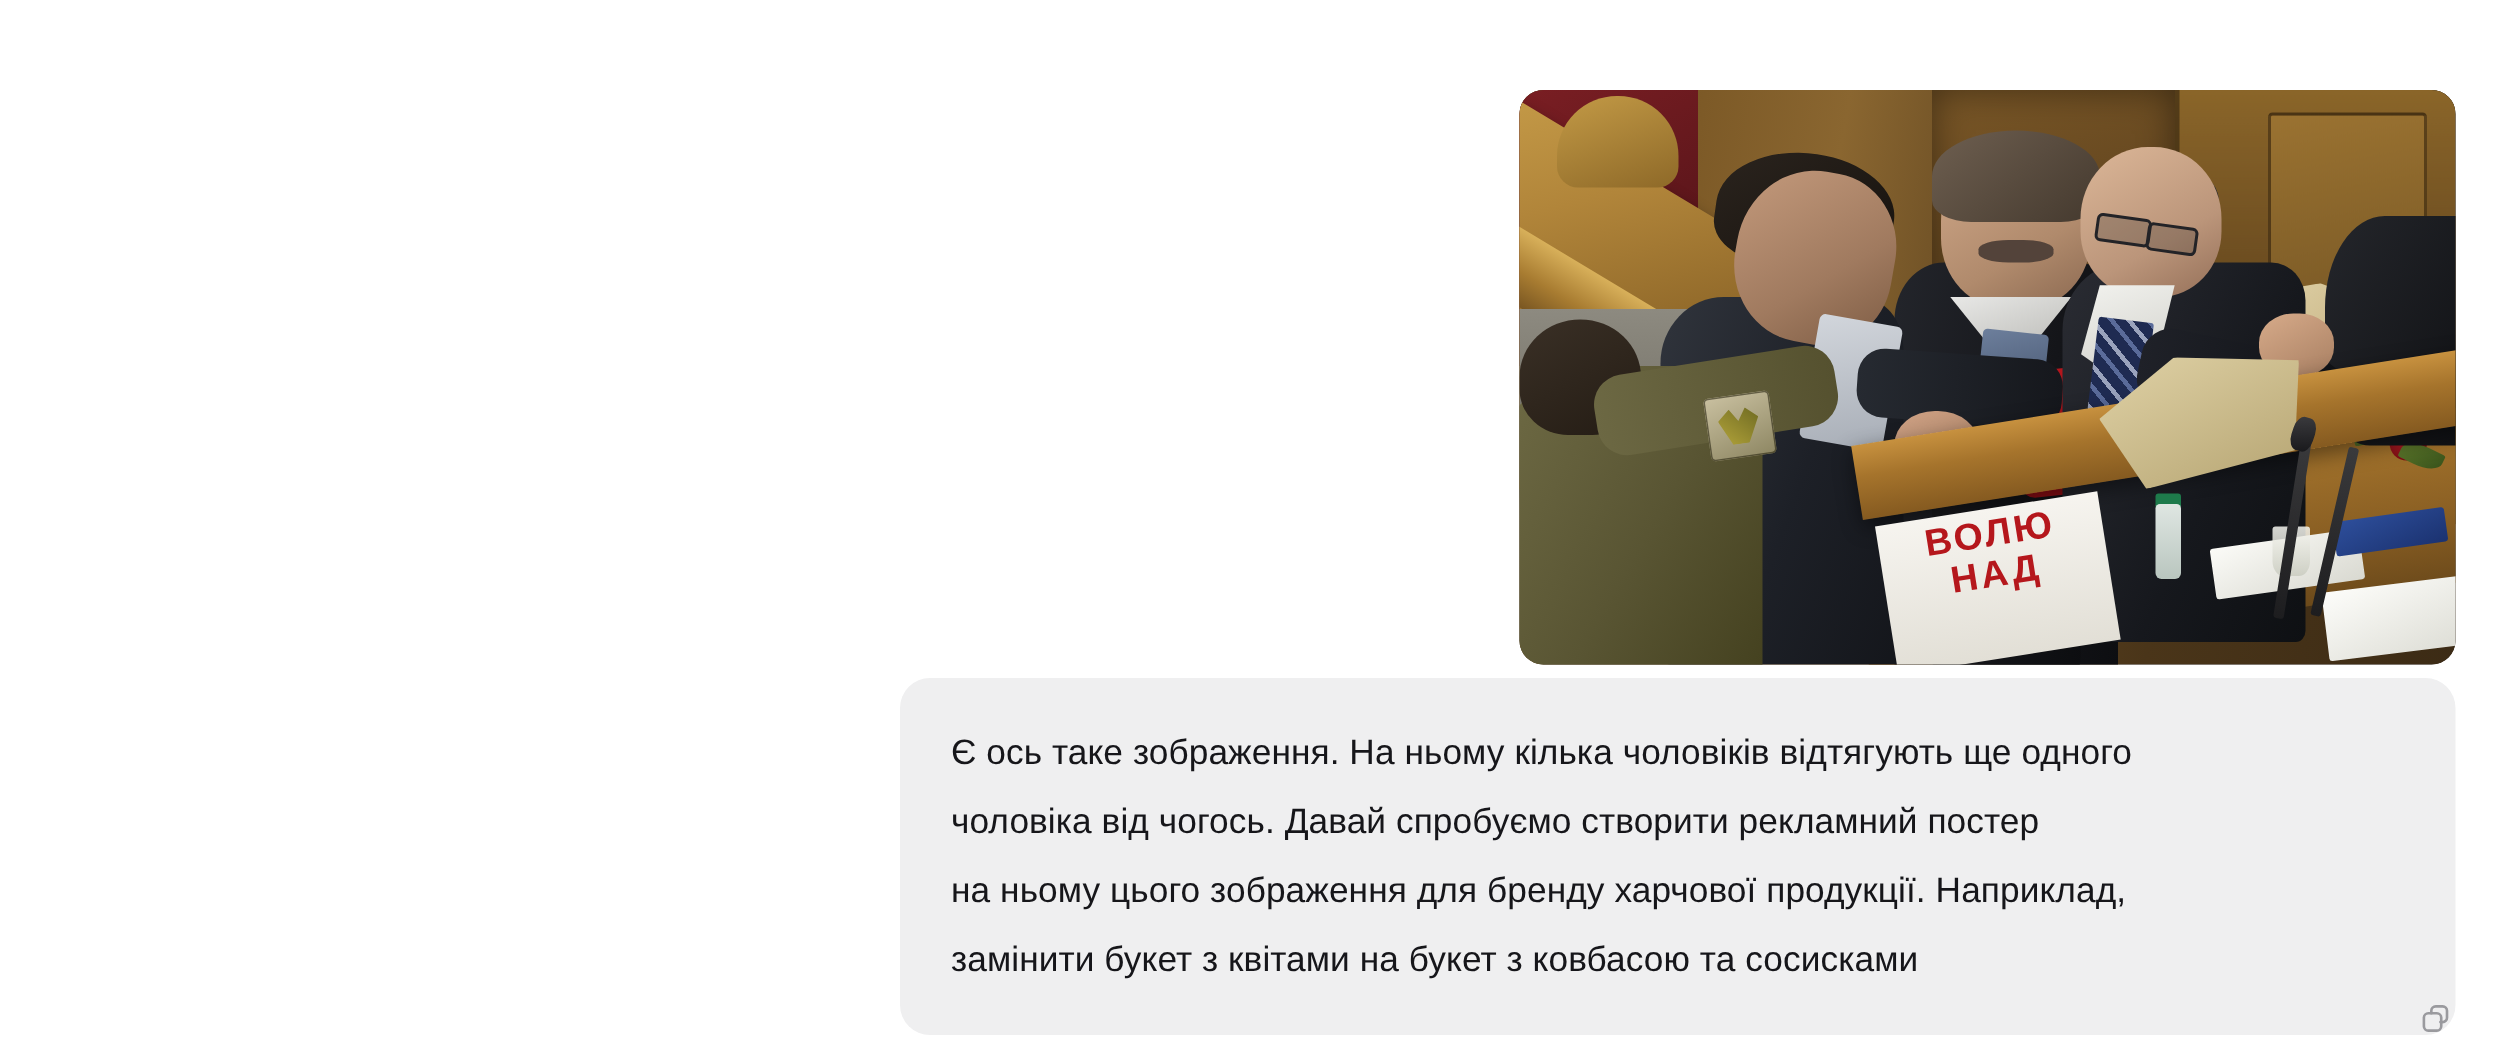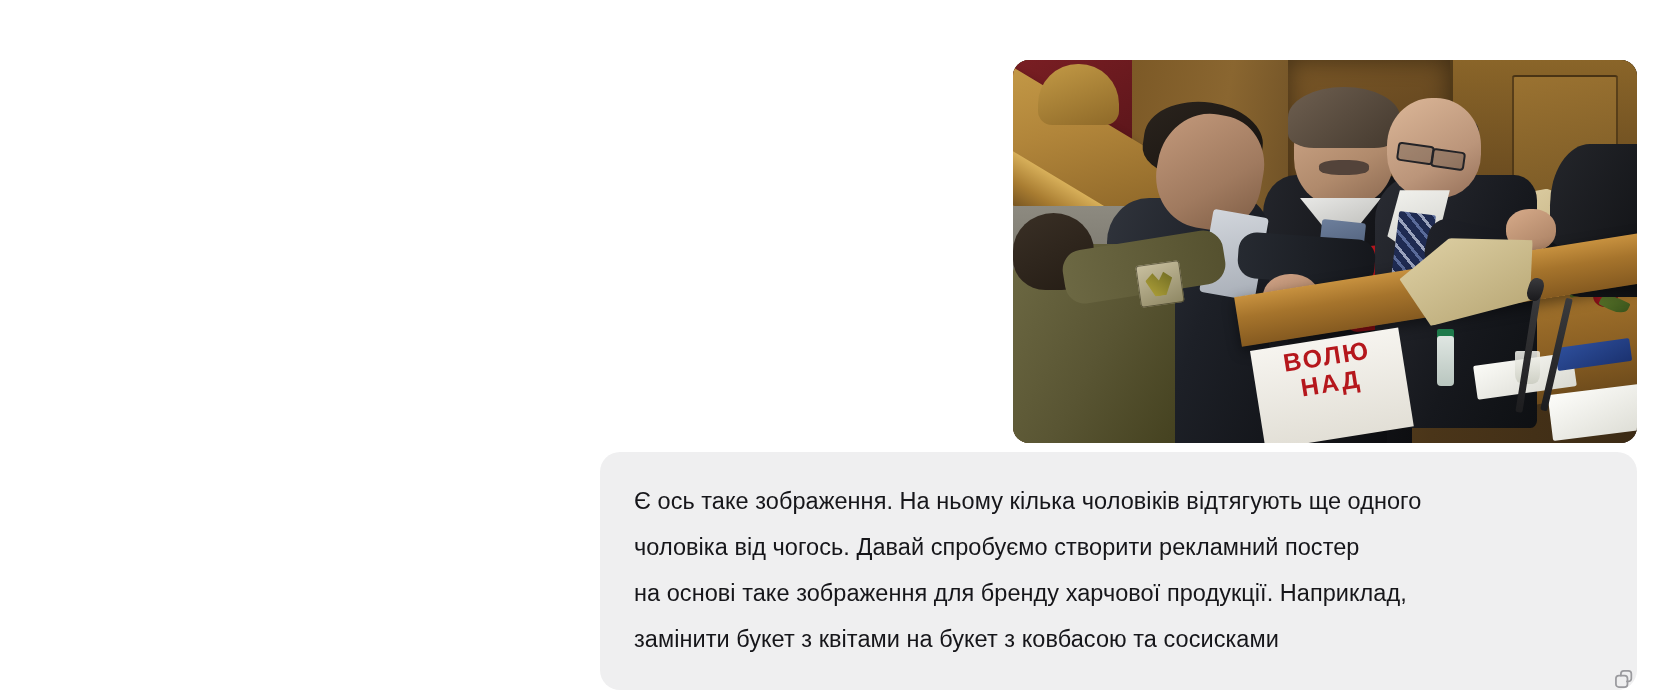--- a/index.html
+++ b/index.html
@@ -506,21 +506,21 @@
         <div class="banner-line">ВОЛЮ</div>
         <div class="banner-line">НАД</div>
       </div>
 
     </div>
   </div>
 
   <div class="bubble">
     <div class="bubble-text">Є ось таке зображення. На ньому кілька чоловіків відтягують ще одного
 чоловіка від чогось. Давай спробуємо створити рекламний постер
-на основі таке зображення для бренду харчової продукції. Наприклад,
+на ньому цього зображення для бренду харчової продукції. Наприклад,
 замінити букет з квітами на букет з ковбасою та сосисками</div>
   </div>
 
   <div class="copy-btn" title="Копіювати">
     <svg width="22" height="22" viewBox="0 0 24 24" fill="none" aria-hidden="true">
       <rect x="3.2" y="8.2" width="12.6" height="12.6" rx="3.2" stroke="#9a9a9e" stroke-width="1.9"></rect>
       <path d="M8.6 8.2V6.4a3.2 3.2 0 0 1 3.2-3.2h5a3.2 3.2 0 0 1 3.2 3.2v5a3.2 3.2 0 0 1-3.2 3.2h-1.6" stroke="#9a9a9e" stroke-width="1.9" stroke-linecap="round" stroke-linejoin="round"></path>
     </svg>
   </div>
 

